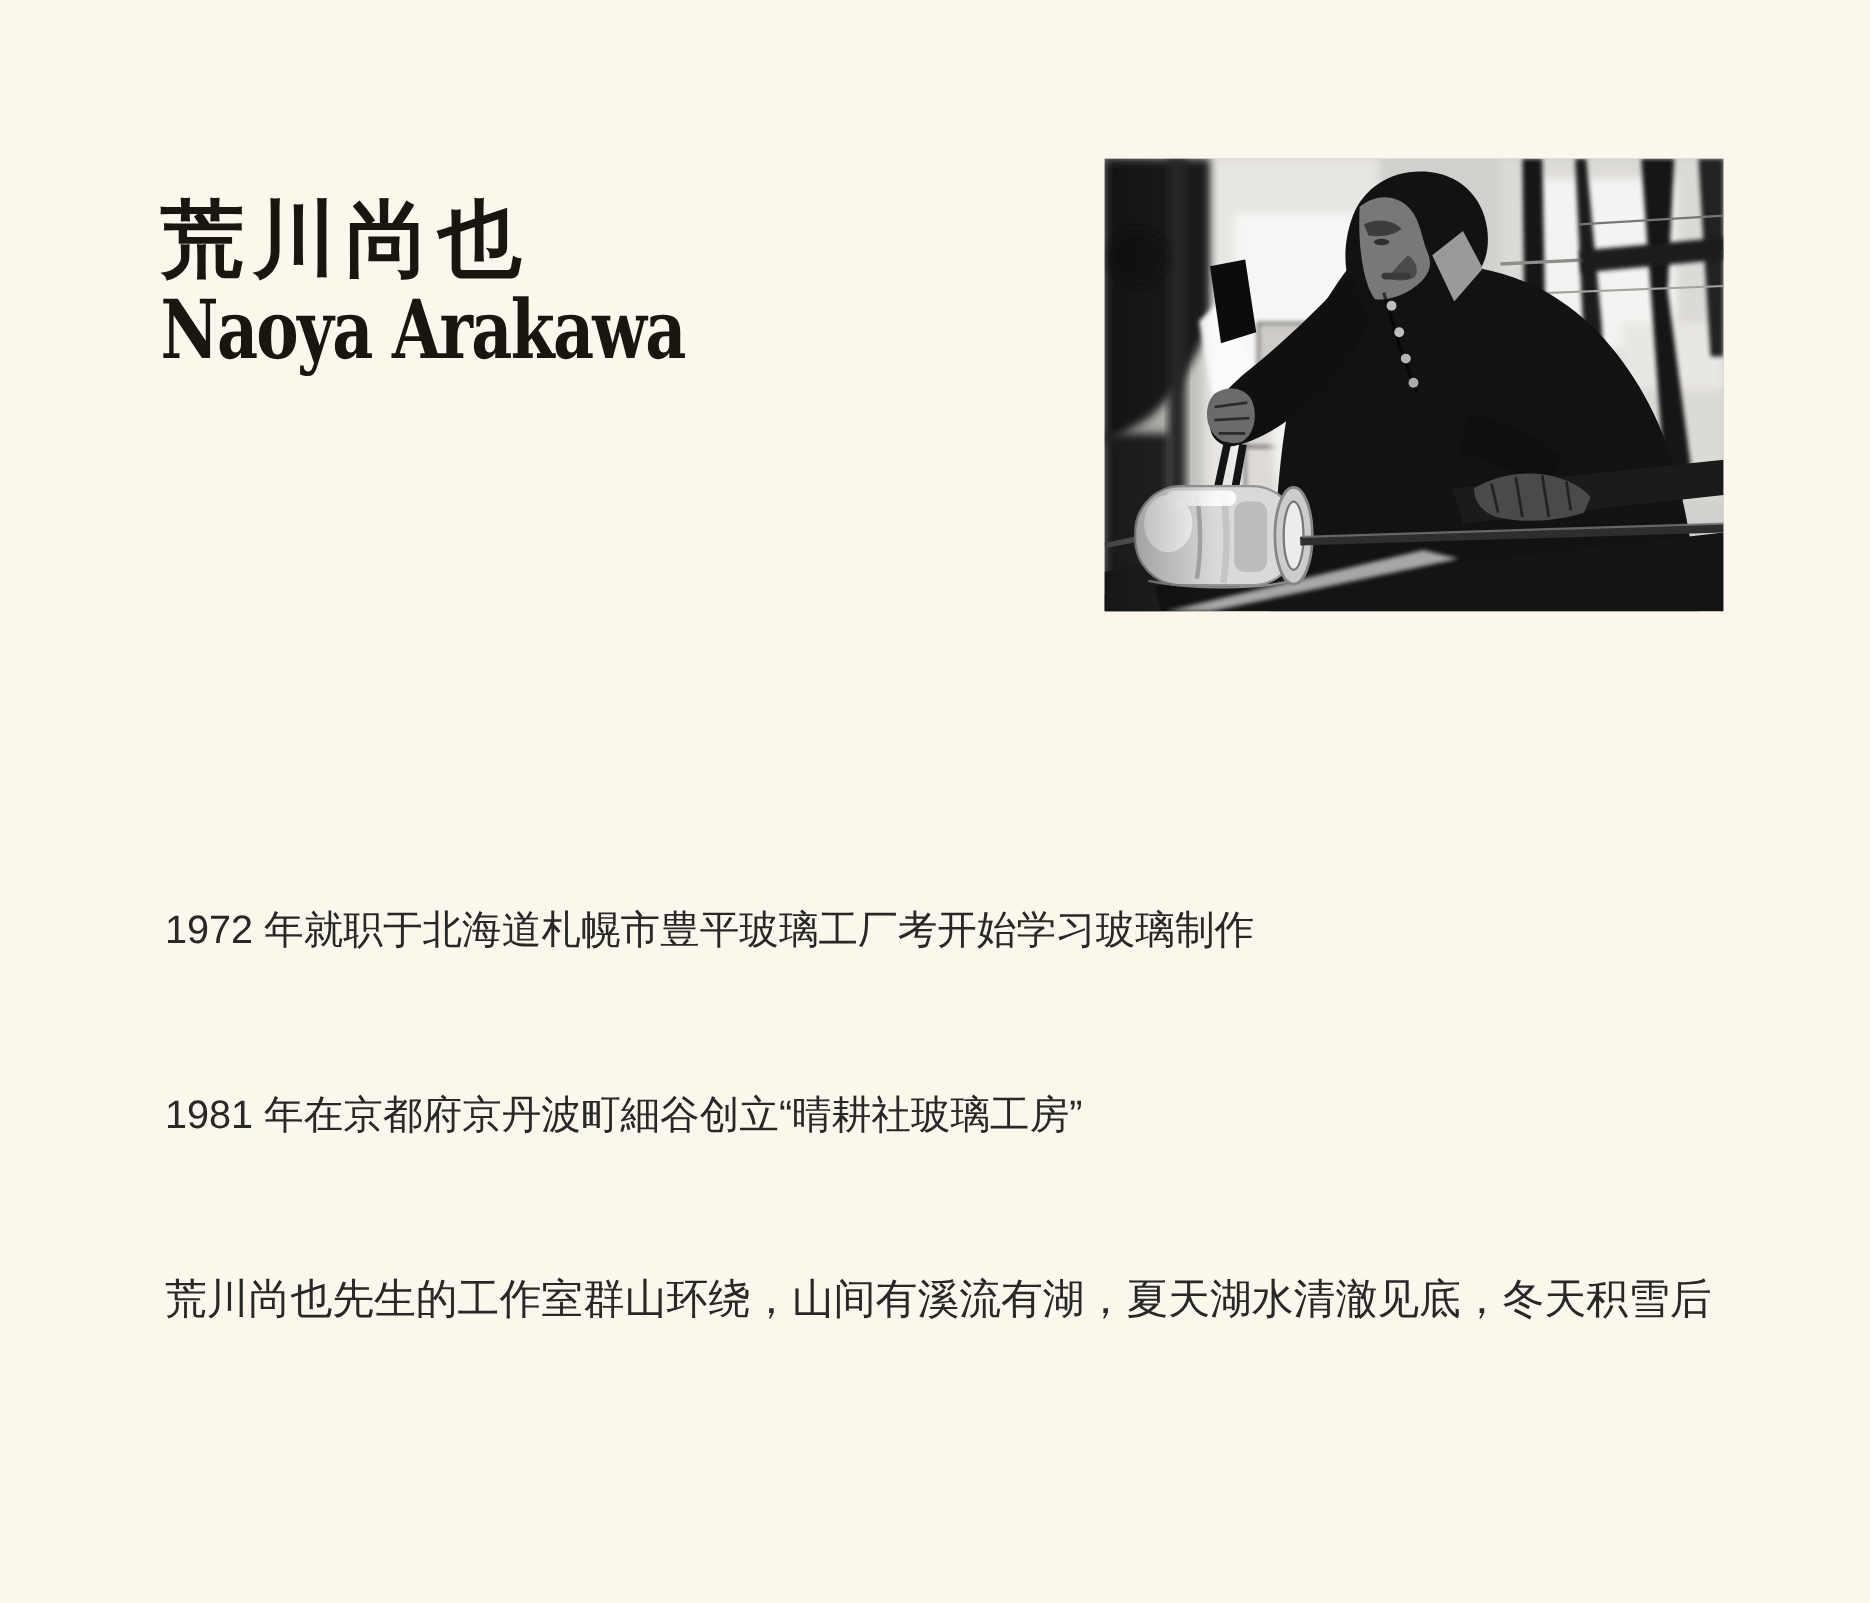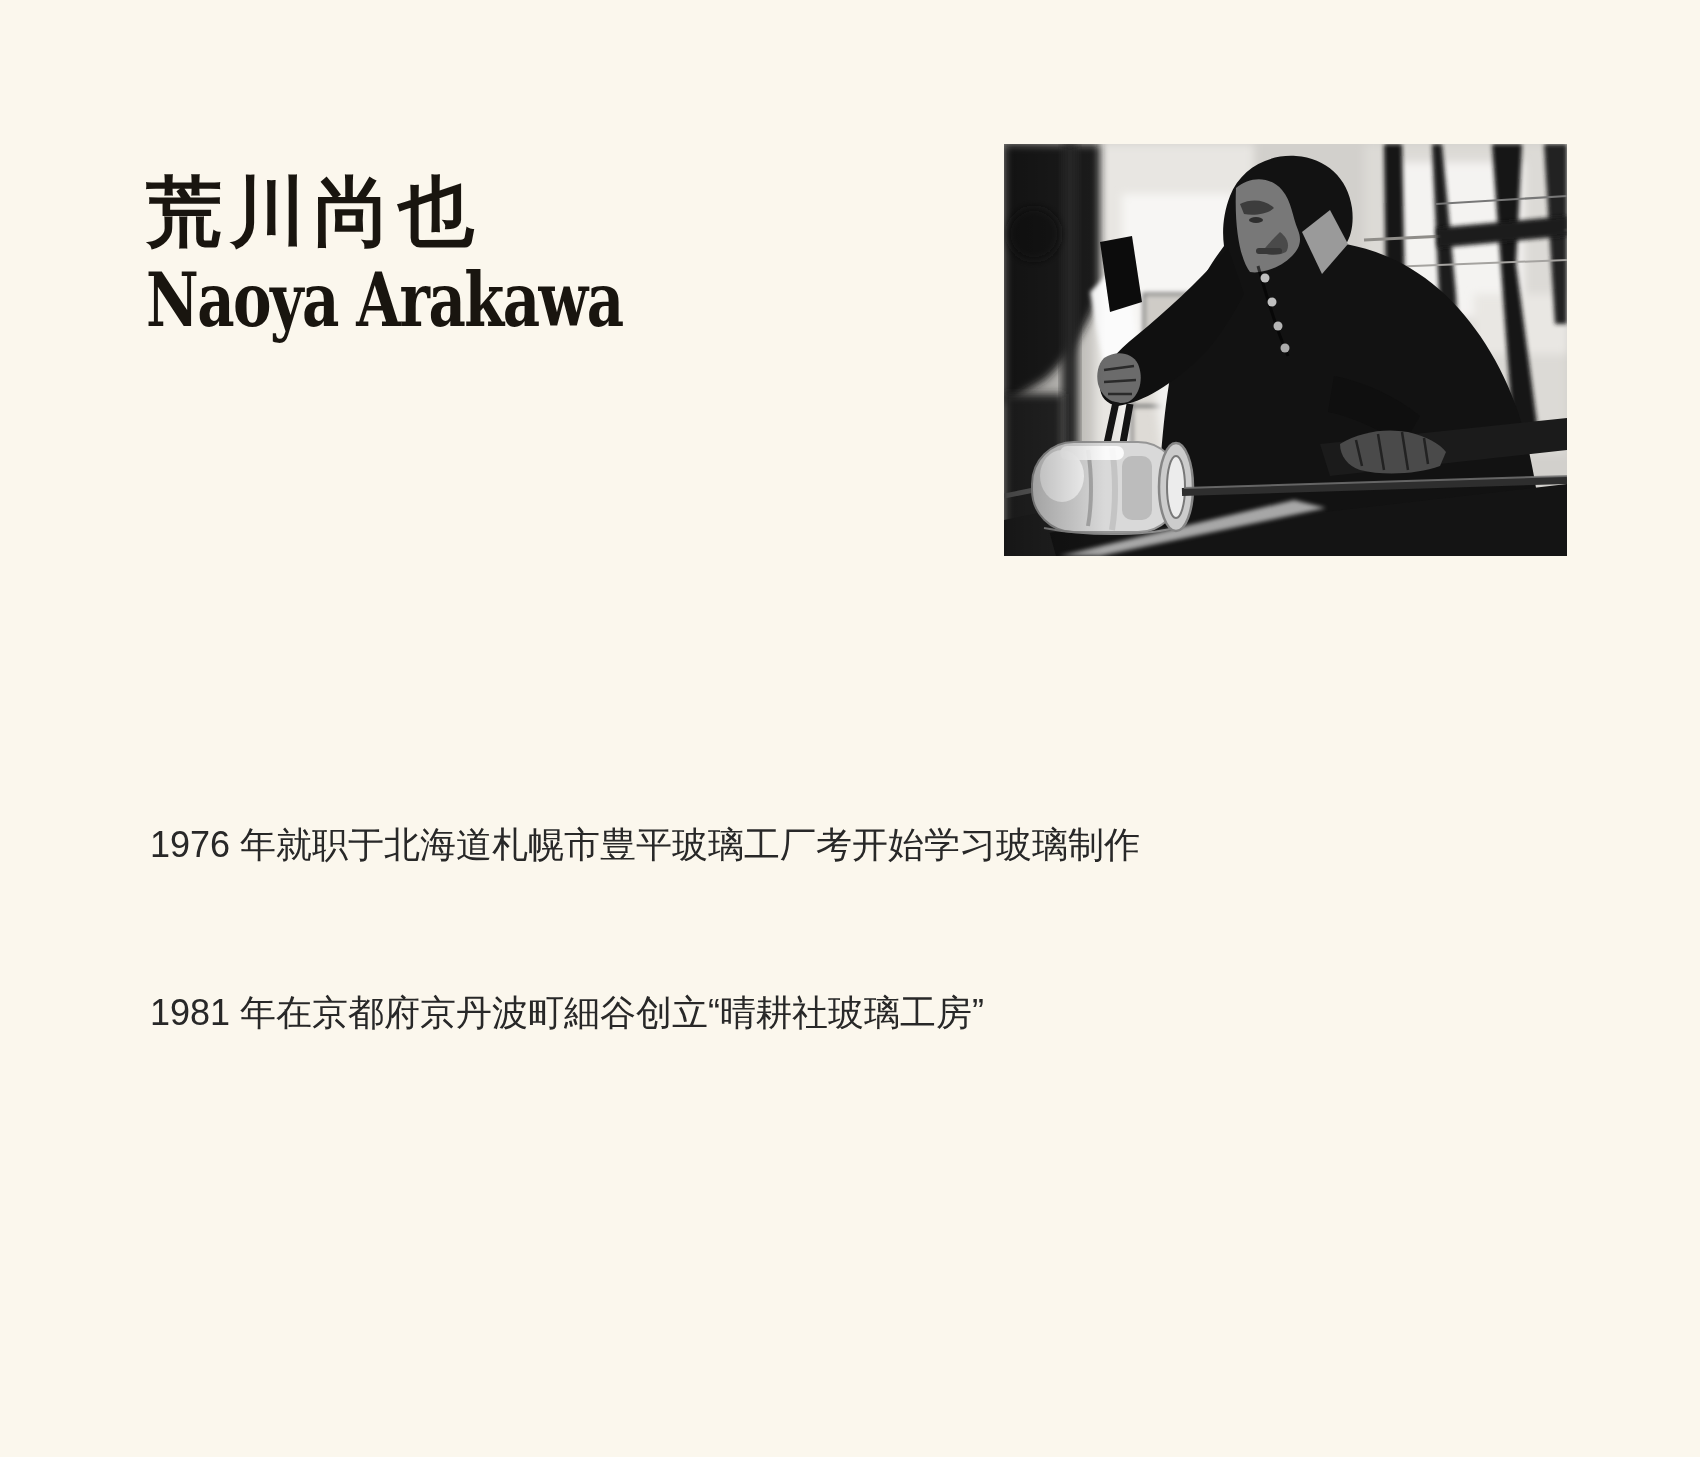--- a/index.html
+++ b/index.html
@@ -9,21 +9,21 @@
   }
   html,body{margin:0;padding:0;}
   body{
     width:1700px;height:1457px;position:relative;overflow:hidden;
     background:var(--page-background);
     color:var(--body-text);
     font-family:"Liberation Sans","DejaVu Sans",sans-serif;
   }
   .title-cjk{
     position:absolute;left:146px;top:126px;
-    font-family:Liberation Mono, monospace;
+    font-family:Liberation Sans, sans-serif;
     font-weight:700;font-size:76px;line-height:1.1;letter-spacing:8px;
     color:var(--title-text);
   }
   .title-latin{
     position:absolute;left:146px;top:258px;
     font-family:"DejaVu Serif","Liberation Serif",serif;
     font-weight:700;font-size:74px;line-height:1.15;letter-spacing:-2px;
     transform:scaleX(.78);transform-origin:0 50%;
     color:var(--title-text);
     white-space:pre;
@@ -140,24 +140,25 @@
       <ellipse cx="172" cy="343" rx="17" ry="44" fill="#cccccc" stroke="#868686" stroke-width="2.5"></ellipse>
       <ellipse cx="172" cy="343" rx="9" ry="31" fill="#ececec" stroke="#787878" stroke-width="2"></ellipse>
       <path d="M178,348 L563,336" stroke="#2e2e2e" stroke-width="8" fill="none"></path>
       <path d="M180,344 L563,332" stroke="#777" stroke-width="2" opacity=".8" fill="none"></path>
 
       <rect width="563" height="412" fill="url(#vig)"></rect>
     </svg>
   </figure>
 
   <section class="timeline">
-    <div>1976 年就职于北海道札幌市豊平玻璃工厂考开始学习玻璃制作</div>
+    <div>1972 年就职于北海道札幌市豊平玻璃工厂考开始学习玻璃制作</div>
     <div>1981 年在京都府京丹波町細谷创立“晴耕社玻璃工房”</div>
     
   </section>
 
   <section class="bio">
+    <div>荒川尚也先生的工作室群山环绕，山间有溪流有湖，夏天湖水清澈见底，冬天积雪后</div>
     
     
     
   </section>
 
 </main>
 
 </body></html>

